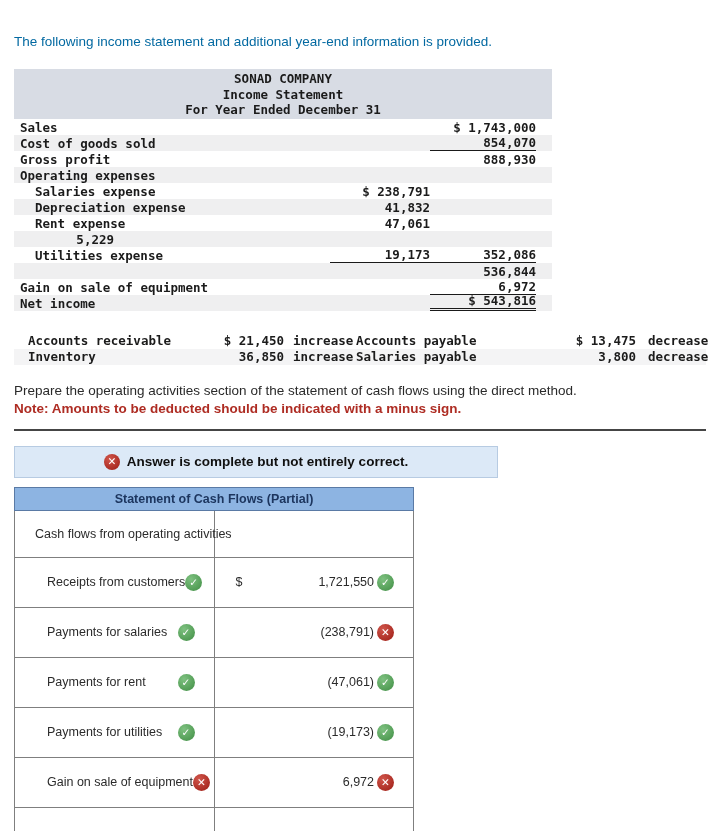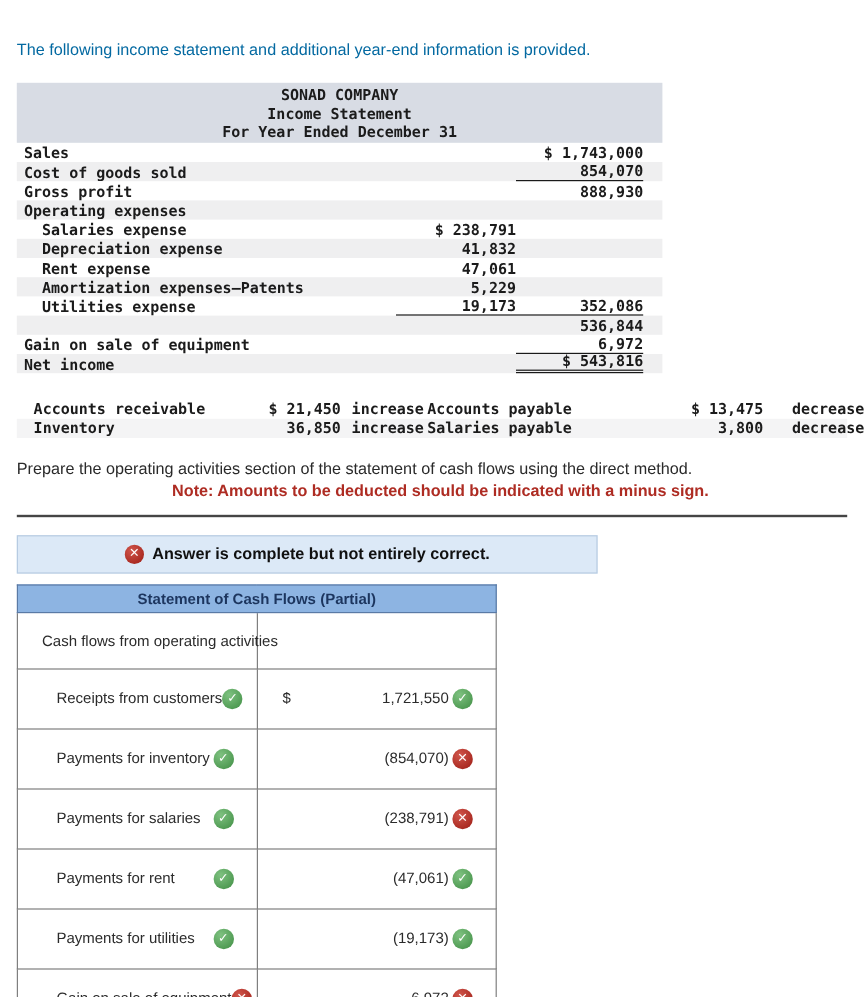--- a/index.html
+++ b/index.html
@@ -6,21 +6,21 @@
   html,body { background:#fff; }
   body {
     width:720px; height:831px; overflow:hidden; position:relative;
     font-family:"Liberation Sans", sans-serif; color:#222;
   }
   .page { padding-top:34px; }
 
   
   .intro { margin-left:14px; font-size:13.5px; color:#0369a1; }
   .prepare { margin:18px 0 0 14px; font-size:13.5px; color:#2a2a2a; }
-  .note { margin:3px 0 0 14px; font-size:13.5px; font-weight:bold; color:#ae2c23;text-align:center; }
+  .note { margin:3px 0 0 14px; font-size:13.5px; font-weight:bold; color:#ae2c23; }
 
   
   .istable {
     margin:20px 0 0 14px; width:538px;
     font-family:"DejaVu Sans Mono", monospace; font-weight:700;
     font-size:12.5px; color:#1b1b1b;
   }
   .is-head { background:#d8dce4; text-align:center; padding:2px 0 1px 0; }
   .is-head div { line-height:15.5px; }
   .is-row { display:flex; align-items:flex-end; height:16px; line-height:15px; }
@@ -38,21 +38,21 @@
     font-family:"DejaVu Sans Mono", monospace; font-weight:700;
     font-size:12.5px; color:#1b1b1b;
   }
   .ai-row { display:flex; height:16px; line-height:15px; }
   .ai-row.shade { background:#f4f4f5; }
   .ai-l1 { width:190px; padding-left:14px; }
   .ai-a1 { width:80px;  text-align:right; }
   .ai-w1 { width:72px;  padding-left:9px; }
   .ai-l2 { width:160px; }
   .ai-a2 { width:120px; text-align:right; }
-  .ai-w2 { width:70px;  padding-left:24px; }
+  .ai-w2 { width:70px;  padding-left:12px; }
 
   .divider { margin:13px 0 0 14px; width:692px; border-top:2px solid #454545; }
 
   
   .banner {
     margin:15px 0 0 14px; width:484px; height:32px;
     background:#dce9f7; border:1px solid #b7cbe2;
     display:flex; align-items:center; justify-content:center; gap:7px;
   }
   .banner-text { font-size:13.5px; font-weight:bold; color:#101010; }
@@ -138,21 +138,20 @@
       <span class="is-lbl i1">Depreciation expense</span>
       <span class="is-c2">41,832</span>
       <span class="is-c3"></span>
     </div>
     <div class="is-row">
       <span class="is-lbl i1">Rent expense</span>
       <span class="is-c2">47,061</span>
       <span class="is-c3"></span>
     </div>
     <div class="is-row shade">
-      <span class="is-lbl i1">Amortization expenses–Patents</span>
       <span class="is-c2">5,229</span>
       <span class="is-c3"></span>
     </div>
     <div class="is-row">
       <span class="is-lbl i1">Utilities expense</span>
       <span class="is-c2 u">19,173</span>
       <span class="is-c3 u">352,086</span>
     </div>
     <div class="is-row shade">
       <span class="is-lbl"></span>
@@ -224,34 +223,20 @@
         <div class="val-cell">
               <span class="cur">$</span>
           <span class="num">1,721,550</span>
           <span class="icon icon-check">✓</span>
             </div>
       </td>
     </tr>
     <tr>
       <td class="c-lab ok">
         <div class="cell ind">
-              <span class="lab-txt">Payments for inventory</span>
-          <span class="sp icon icon-check">✓</span>
-            </div>
-      </td>
-      <td class="c-val bad">
-        <div class="val-cell">
-              <span class="num">(854,070)</span>
-          <span class="icon icon-x">✕</span>
-            </div>
-      </td>
-    </tr>
-    <tr>
-      <td class="c-lab ok">
-        <div class="cell ind">
               <span class="lab-txt">Payments for salaries</span>
           <span class="sp icon icon-check">✓</span>
             </div>
       </td>
       <td class="c-val bad">
         <div class="val-cell">
               <span class="num">(238,791)</span>
           <span class="icon icon-x">✕</span>
             </div>
       </td>

